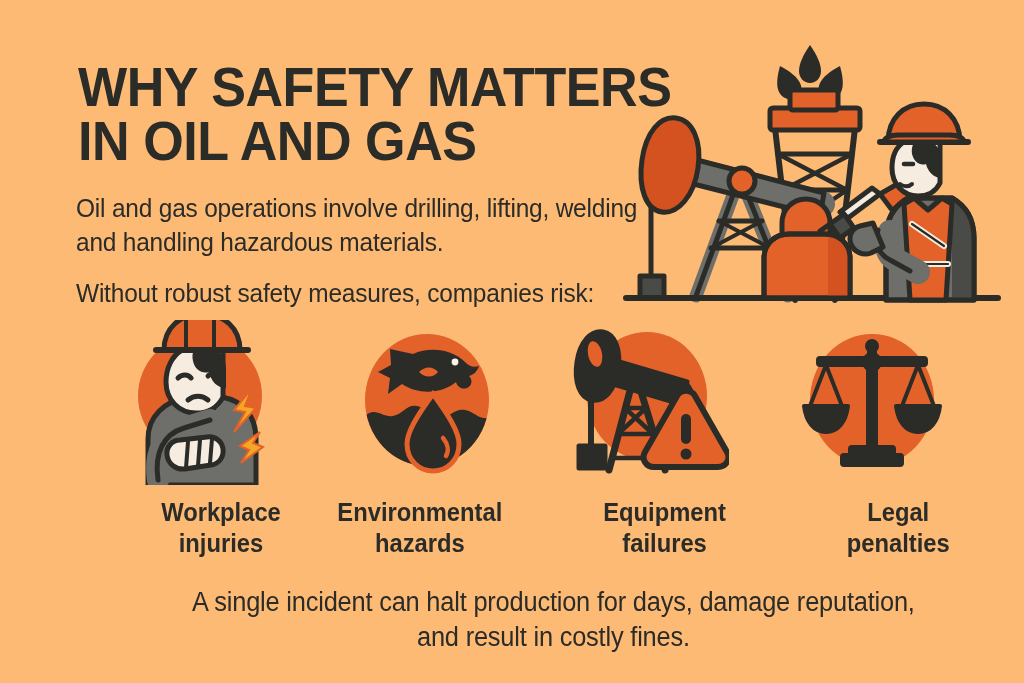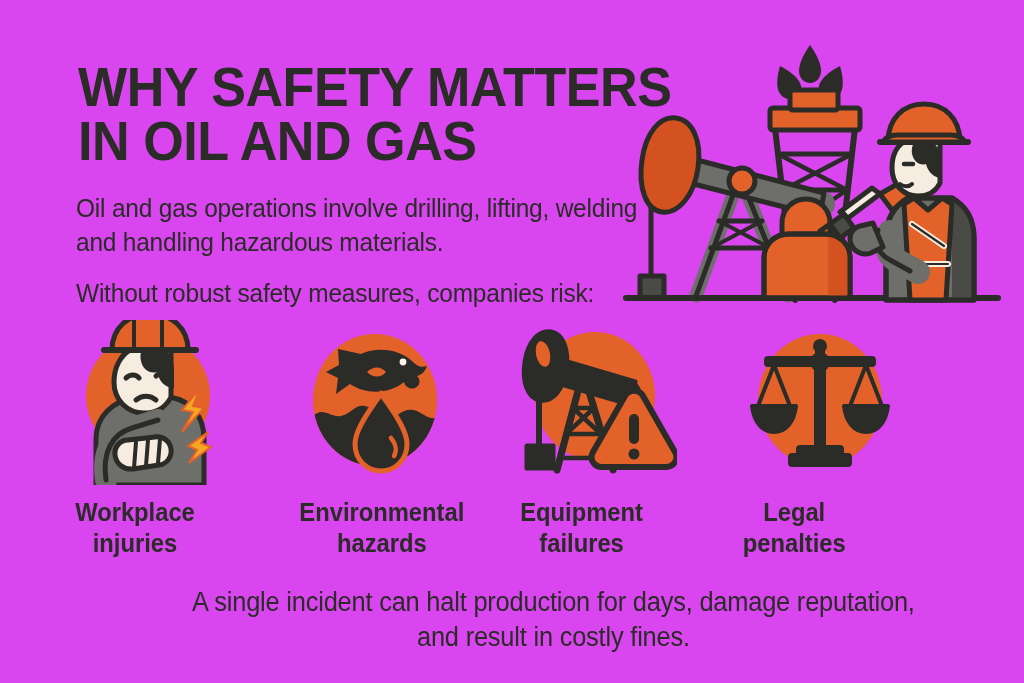--- a/index.html
+++ b/index.html
@@ -11,21 +11,21 @@
     height: 683px;
     background: #fdf4ea;
     font-family: "Liberation Sans", sans-serif;
     overflow: hidden;
     position: relative;
   }
   .canvas {
     position: relative;
     width: 1024px;
     height: 683px;
-    background: #d946ef;
+    background: #fdba74;
     overflow: hidden;
   }
 
   
   .title {
     position: absolute;
     left: 78px;
     top: 22px;
     width: 700px;
     color: #2b2b28;
@@ -61,21 +61,21 @@
     width: 880px;
     height: 250px;
     display: flex;
     justify-content: space-between;
     align-items: flex-start;
   }
   .icon-cell {
     width: 212px;
     display: flex;
     flex-direction: column;
-    align-items: flex-start;
+    align-items: flex-end;
   }
   .icon-art {
     position: relative;
     width: 160px;
     height: 165px;
   }
   .icon-label {
     margin-top: 12px;
     text-align: center;
     color: #2b2b28;

